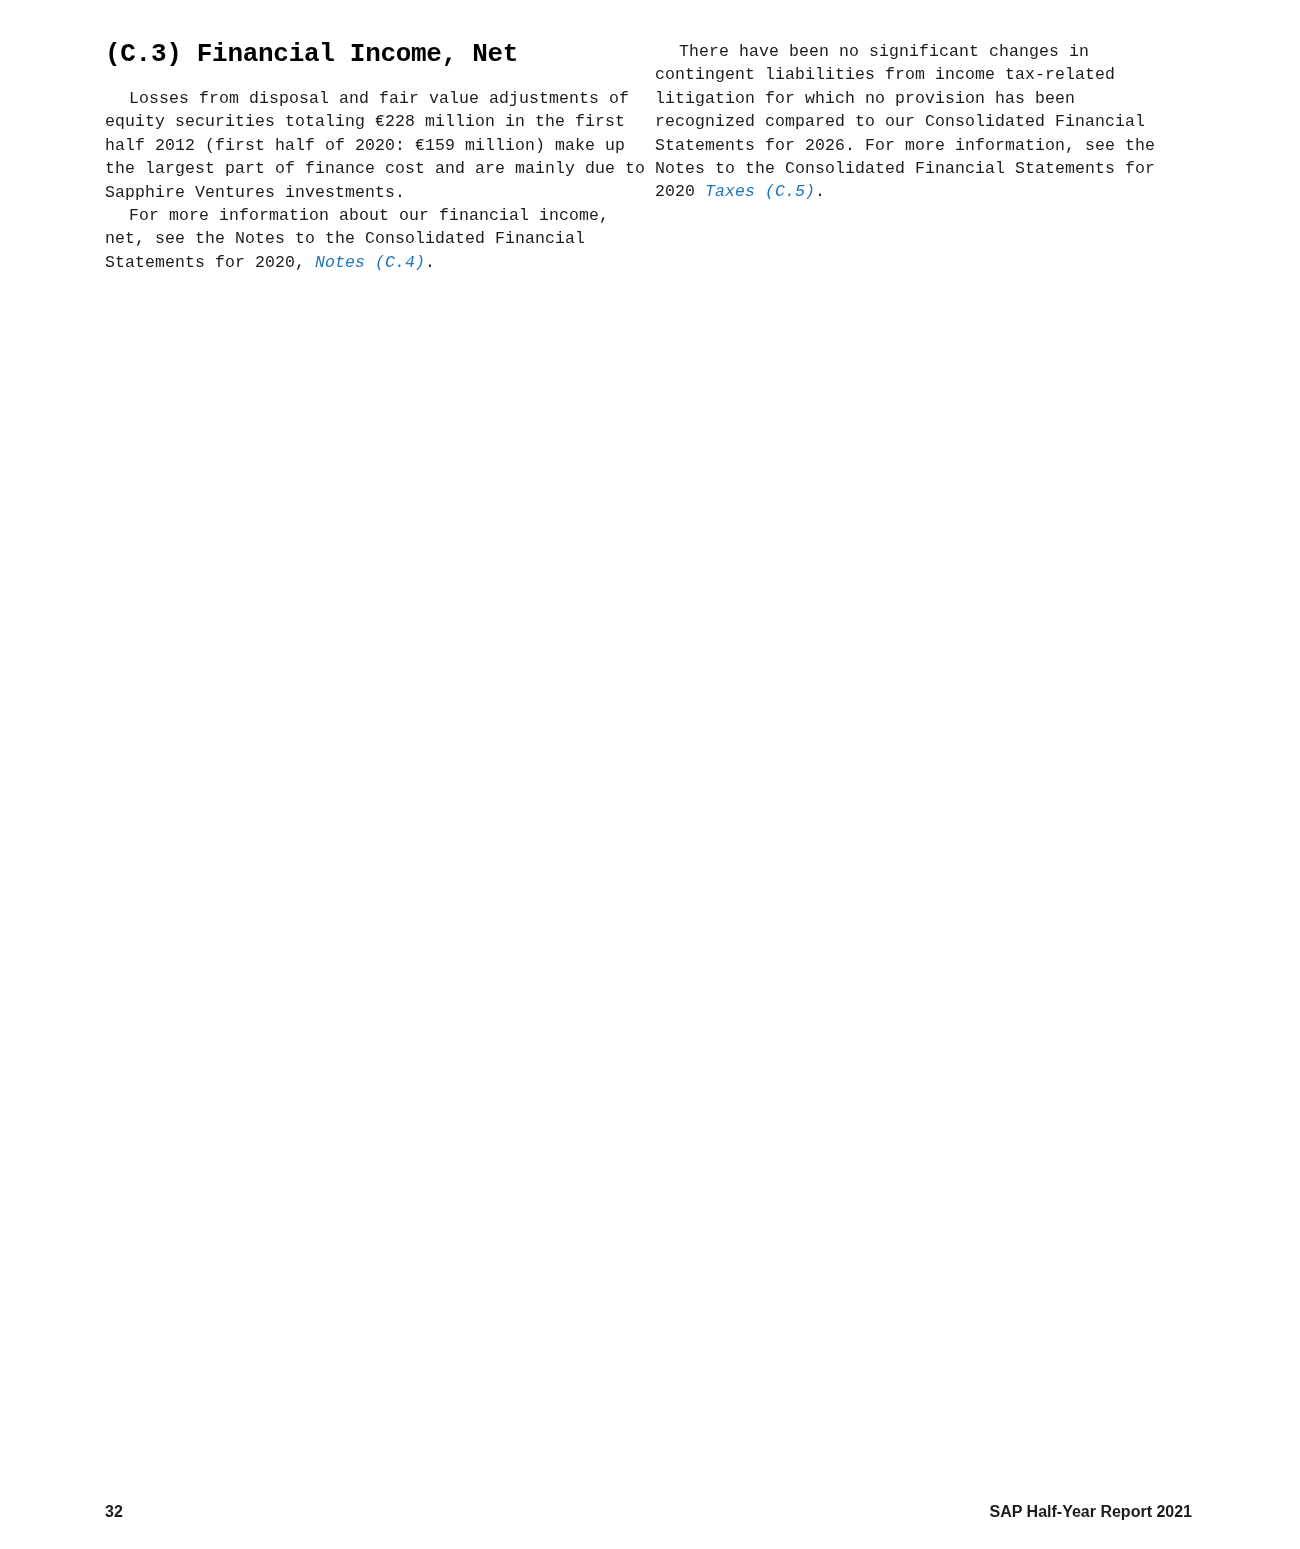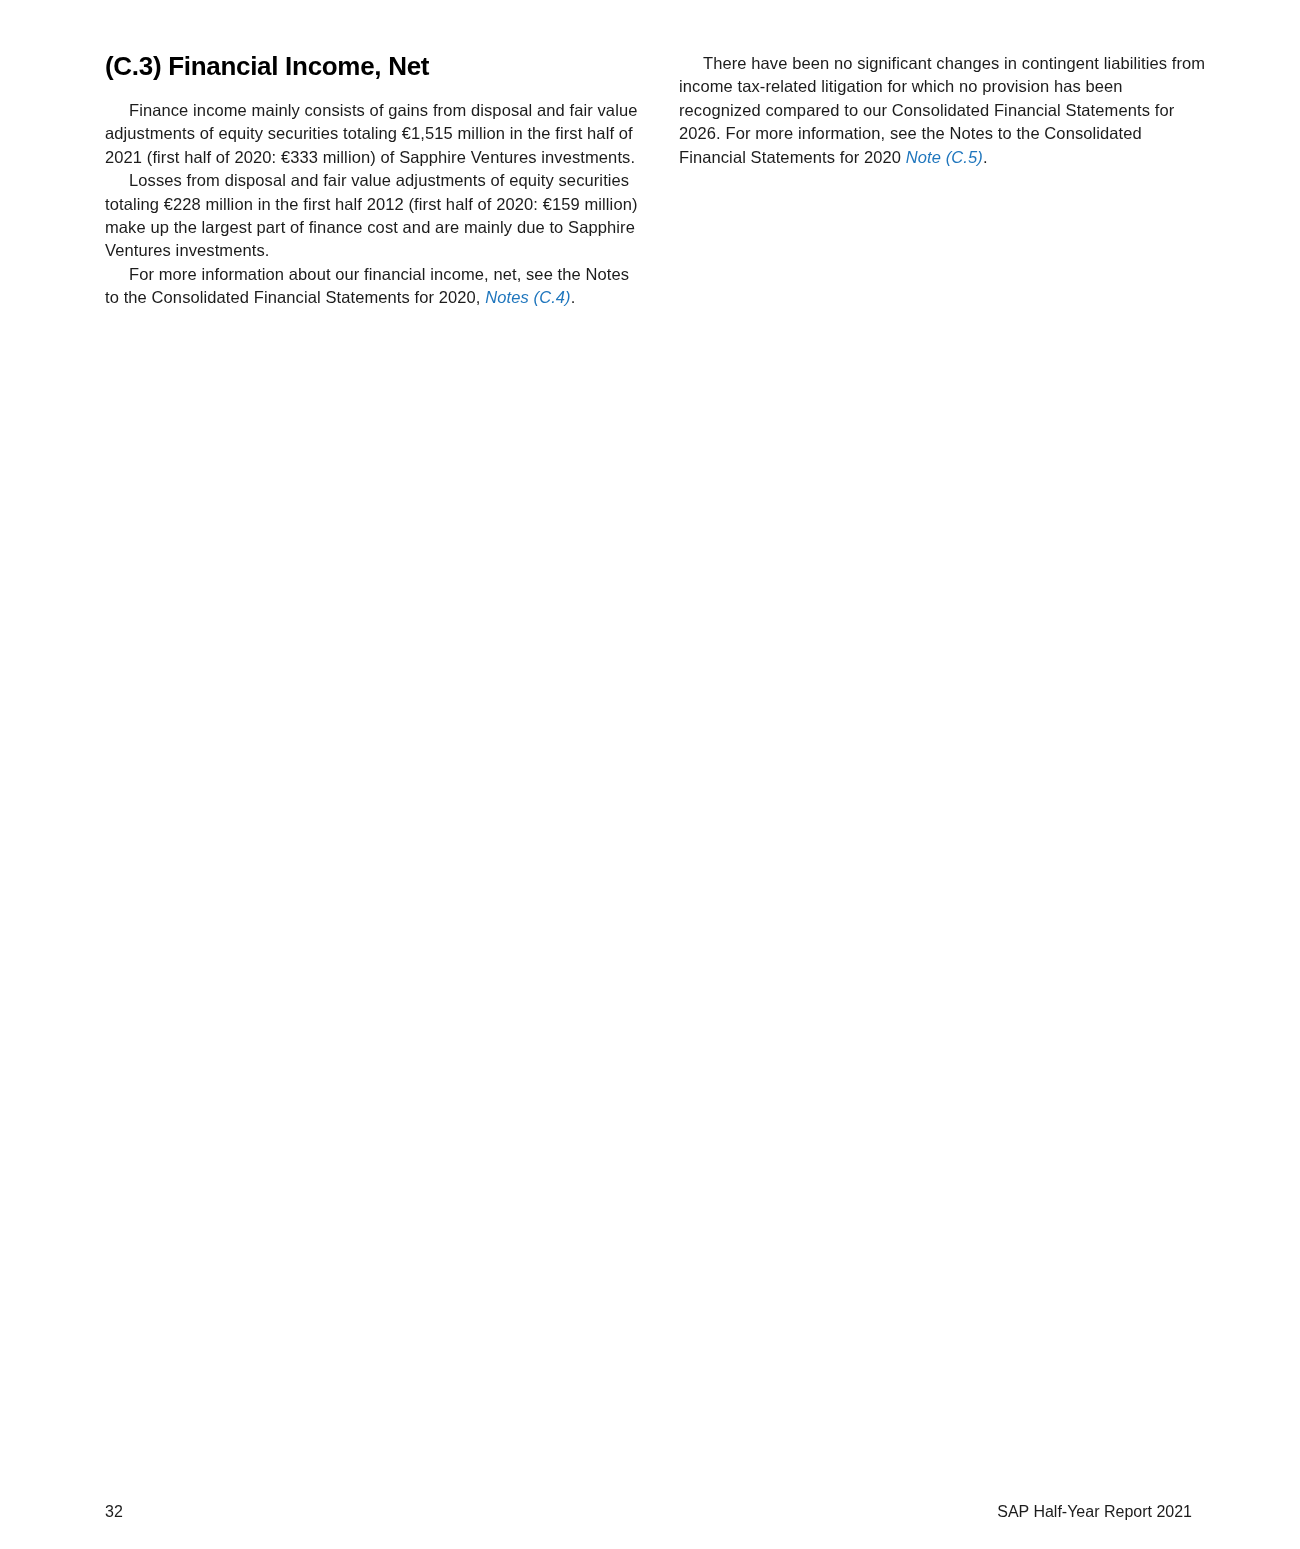--- a/index.html
+++ b/index.html
@@ -11,24 +11,25 @@
     position: relative;
     width: 1300px;
     height: 1549px;
     background: #ffffff;
     font-family: "Liberation Sans", sans-serif;
     overflow: hidden;
   }
   .columns {
     position: absolute;
     left: 105px;
-    top: 52px;
+    top: 40px;
     display: grid;
     grid-template-columns: 542px 528px;
-    column-gap: 32px;
+    column-gap: 8px;
+    font-family: Liberation Mono, monospace;
   }
   .section-heading {
     margin: 0 0 17px 0;
     font-size: 26px;
     line-height: 1.15;
     font-weight: bold;
     color: #000000;
     letter-spacing: -0.3px;
   }
   .para {
@@ -49,38 +50,38 @@
     position: absolute;
     left: 105px;
     right: 108px;
     bottom: 28px;
     display: flex;
     justify-content: space-between;
     align-items: baseline;
     font-size: 16px;
     line-height: 1.2;
     color: #1c1c1c;
+    font-weight: bold;
   }
 </style>
 </head>
 <body>
 
 <div class="page">
 
   <div class="columns">
 
     <section>
       <h1 class="section-heading">(C.3) Financial Income, Net</h1>
-      <p class="para">Finance income mainly consists of gains from disposal and fair value adjustments of equity securities totaling €1,515 million in the first half of 2021 (first half of 2020: €333 million) of Sapphire Ventures investments.</p>
       <p class="para">Losses from disposal and fair value adjustments of equity securities totaling €228 million in the first half 2012 (first half of 2020: €159 million) make up the largest part of finance cost and are mainly due to Sapphire Ventures investments.</p>
       <p class="para"><span>For more information about our financial income, net, see the Notes to the Consolidated Financial Statements for 2020, </span><a class="note-link">Notes (C.4)</a><span>.</span></p>
     </section>
 
     <section>
-      <p class="para"><span>There have been no significant changes in contingent liabilities from income tax-related litigation for which no provision has been recognized compared to our Consolidated Financial Statements for 2026. For more information, see the Notes to the Consolidated Financial Statements for 2020 </span><a class="note-link">Note (C.5)</a><span>.</span></p>
+      <p class="para"><span>There have been no significant changes in contingent liabilities from income tax-related litigation for which no provision has been recognized compared to our Consolidated Financial Statements for 2026. For more information, see the Notes to the Consolidated Financial Statements for 2020 </span><a class="note-link">Taxes (C.5)</a><span>.</span></p>
     </section>
 
   </div>
 
   <div class="page-footer">
     <span>32</span>
     <span>SAP Half-Year Report 2021</span>
   </div>
 
 </div>

